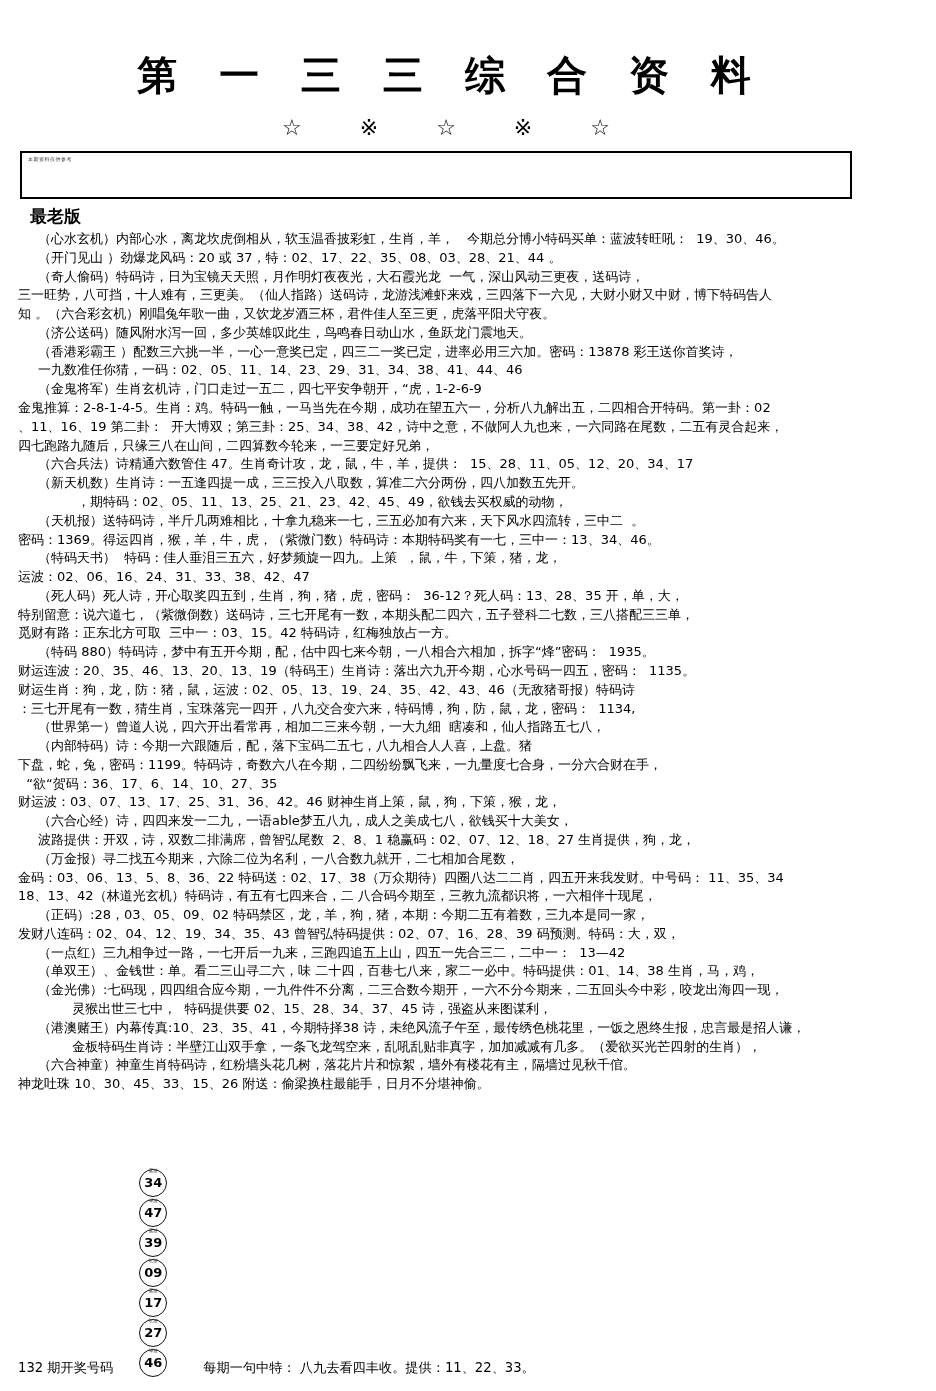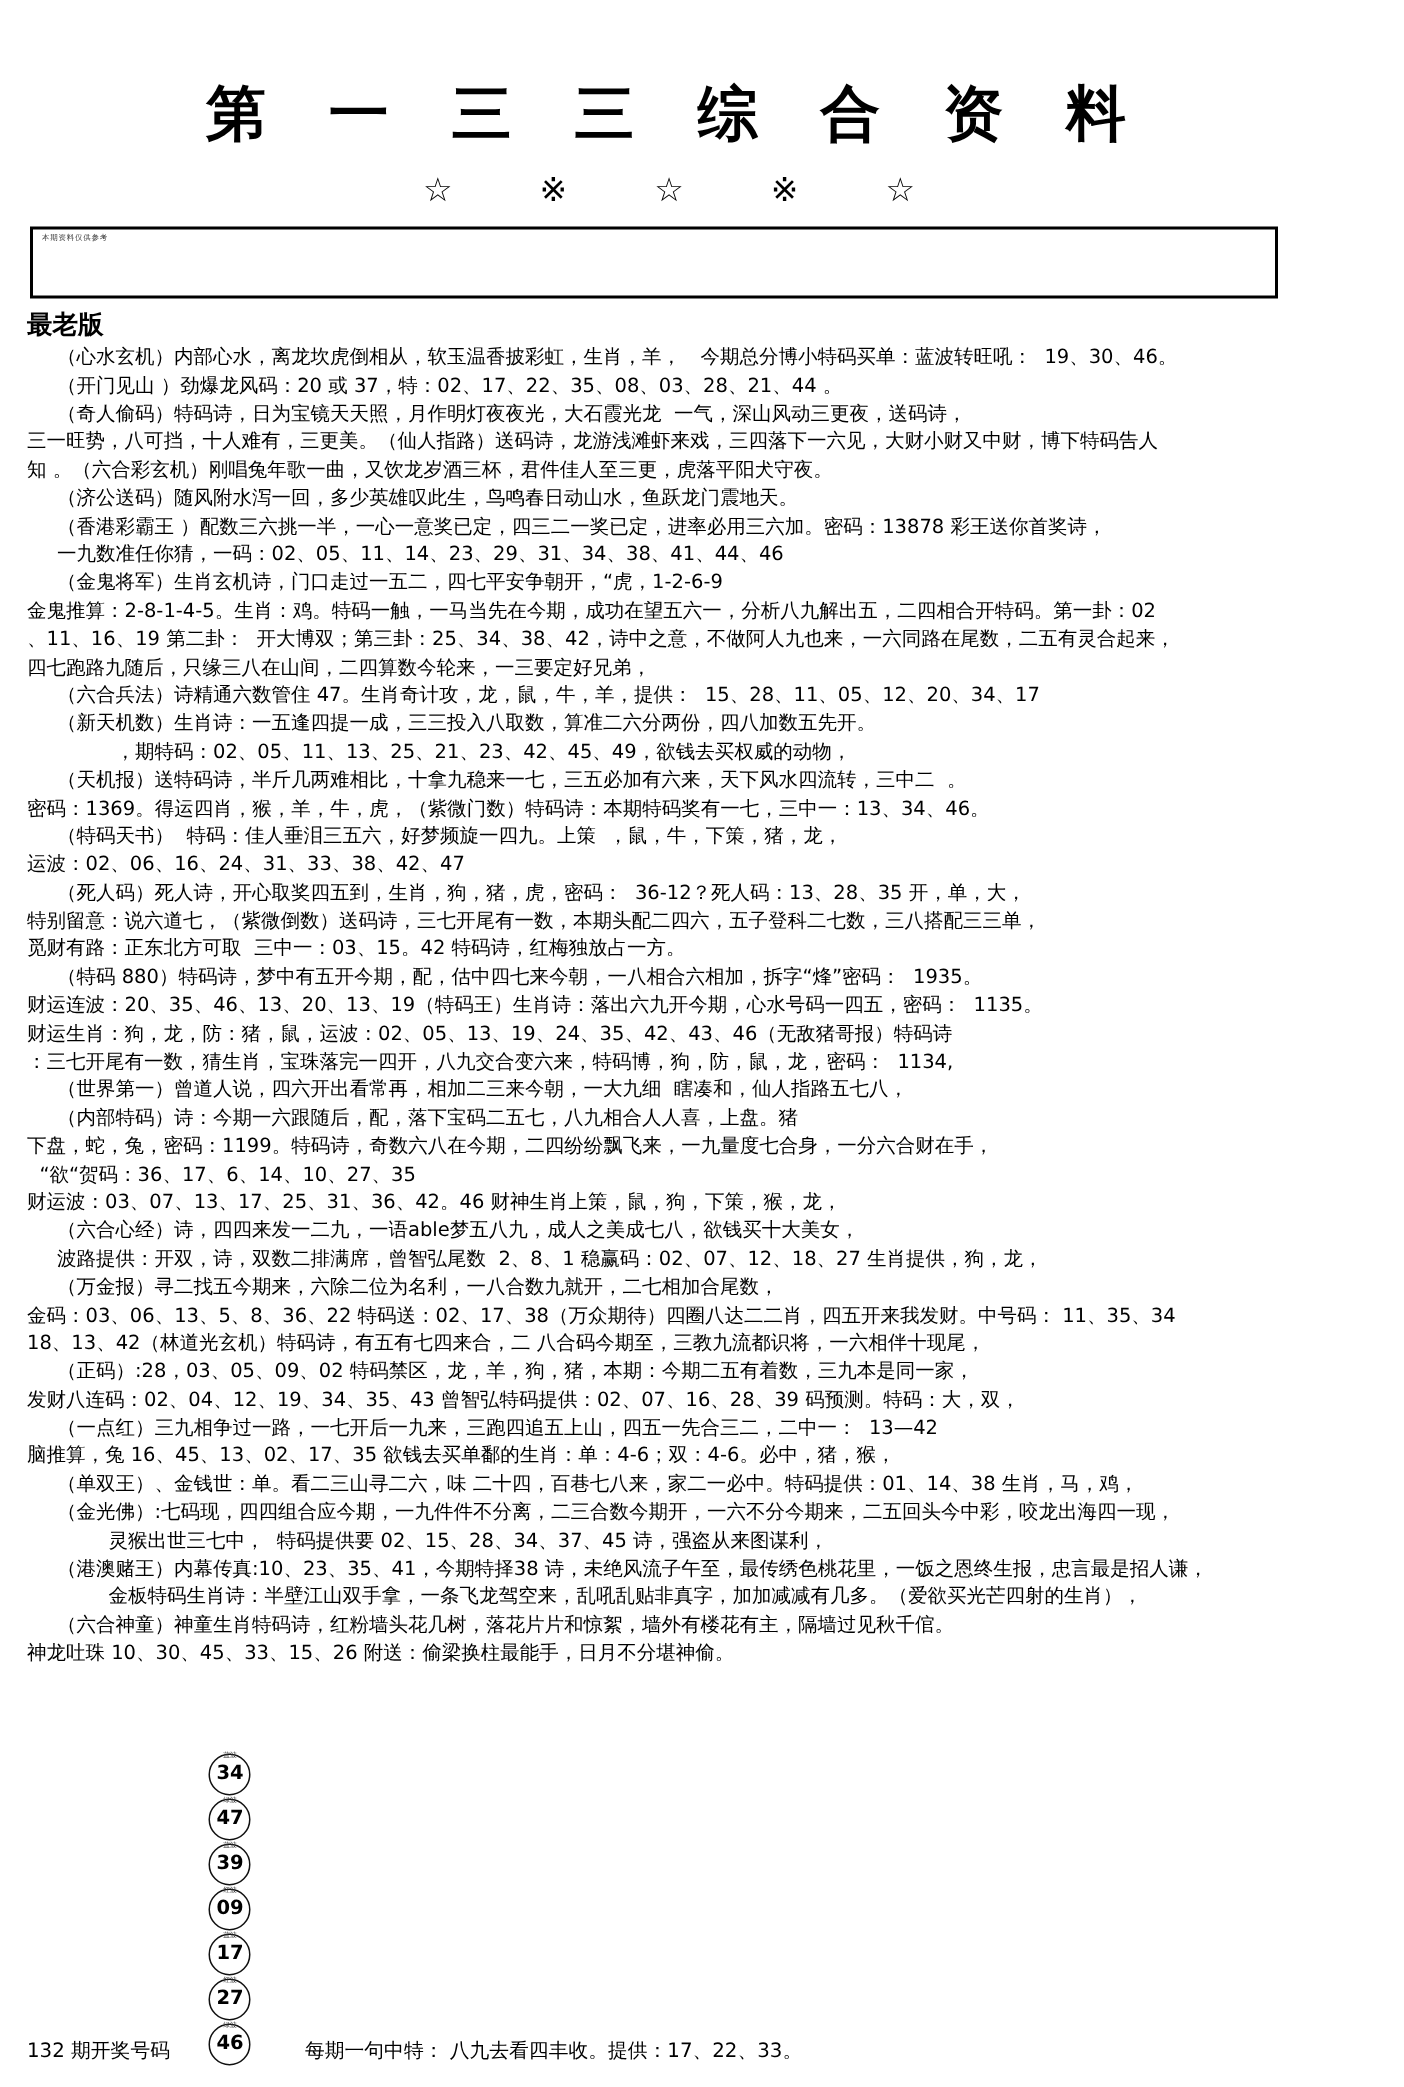--- a/index.html
+++ b/index.html
@@ -62,21 +62,21 @@
     font-size: 5px;
     line-height: 6px;
     color: #333;
     letter-spacing: 0.5px;
   }
   
   .section-label {
     font-family: "DejaVu Serif", "Liberation Serif", serif;
     font-weight: bold;
     font-size: 17px;
-    margin: 6px 0 2px 18px;
+    margin: 6px 0 2px 30px;
   }
   .content {
     margin: 0 16px 0 18px;
     font-size: 13px;
     line-height: 17.6px;
     font-family: "DejaVu Sans", "Liberation Sans", sans-serif;
   }
   .content p {
     margin: 0;
     padding: 0 0 1.2px 0;
@@ -196,21 +196,20 @@
     <p>  “欲“贺码：36、17、6、14、10、27、35</p>
     <p>财运波：03、07、13、17、25、31、36、42。46 财神生肖上策，鼠，狗，下策，猴，龙，</p>
     <p class="ind">（六合心经）诗，四四来发一二九，一语able梦五八九，成人之美成七八，欲钱买十大美女，</p>
     <p class="ind">波路提供：开双，诗，双数二排满席，曾智弘尾数  2、8、1 稳赢码：02、07、12、18、27 生肖提供，狗，龙，</p>
     <p class="ind">（万金报）寻二找五今期来，六除二位为名利，一八合数九就开，二七相加合尾数，</p>
     <p>金码：03、06、13、5、8、36、22 特码送：02、17、38（万众期待）四圈八达二二肖，四五开来我发财。中号码： 11、35、34</p>
     <p>18、13、42（林道光玄机）特码诗，有五有七四来合，二 八合码今期至，三教九流都识将，一六相伴十现尾，</p>
     <p class="ind">（正码）:28，03、05、09、02 特码禁区，龙，羊，狗，猪，本期：今期二五有着数，三九本是同一家，</p>
     <p>发财八连码：02、04、12、19、34、35、43 曾智弘特码提供：02、07、16、28、39 码预测。特码：大，双，</p>
     <p class="ind">（一点红）三九相争过一路，一七开后一九来，三跑四追五上山，四五一先合三二，二中一：  13—42</p>
-    <p>脑推算，兔 16、45、13、02、17、35 欲钱去买单鄱的生肖：单：4-6；双：4-6。必中，猪，猴，</p>
     <p class="ind">（单双王）、金钱世：单。看二三山寻二六，味 二十四，百巷七八来，家二一必中。特码提供：01、14、38 生肖，马，鸡，</p>
     <p class="ind">（金光佛）:七码现，四四组合应今期，一九件件不分离，二三合数今期开，一六不分今期来，二五回头今中彩，咬龙出海四一现，</p>
     <p class="ind2">  灵猴出世三七中，  特码提供要 02、15、28、34、37、45 诗，强盗从来图谋利，</p>
     <p class="ind">（港澳赌王）内幕传真:10、23、35、41，今期特择38 诗，未绝风流子午至，最传绣色桃花里，一饭之恩终生报，忠言最是招人谦，</p>
     <p class="ind2">  金板特码生肖诗：半壁江山双手拿，一条飞龙驾空来，乱吼乱贴非真字，加加减减有几多。（爱欲买光芒四射的生肖），</p>
     <p class="ind">（六合神童）神童生肖特码诗，红粉墙头花几树，落花片片和惊絮，墙外有楼花有主，隔墙过见秋千倌。</p>
     <p>神龙吐珠 10、30、45、33、15、26 附送：偷梁换柱最能手，日月不分堪神偷。</p>
   </div>
 
   <div class="footer">
@@ -239,17 +238,17 @@
         </span>
         <span class="ball">
           <span class="sub">红波</span>
           <span>27</span>
         </span>
         <span class="ball">
           <span class="sub">绿波</span>
           <span>46</span>
         </span>
       </span>
-      <span class="footer-tail">每期一句中特：  八九去看四丰收。提供：17、22、33。</span>
+      <span class="footer-tail">每期一句中特：  八九去看四丰收。提供：11、22、33。</span>
     </div>
   </div>
 
 </div>
 
 </body></html>

